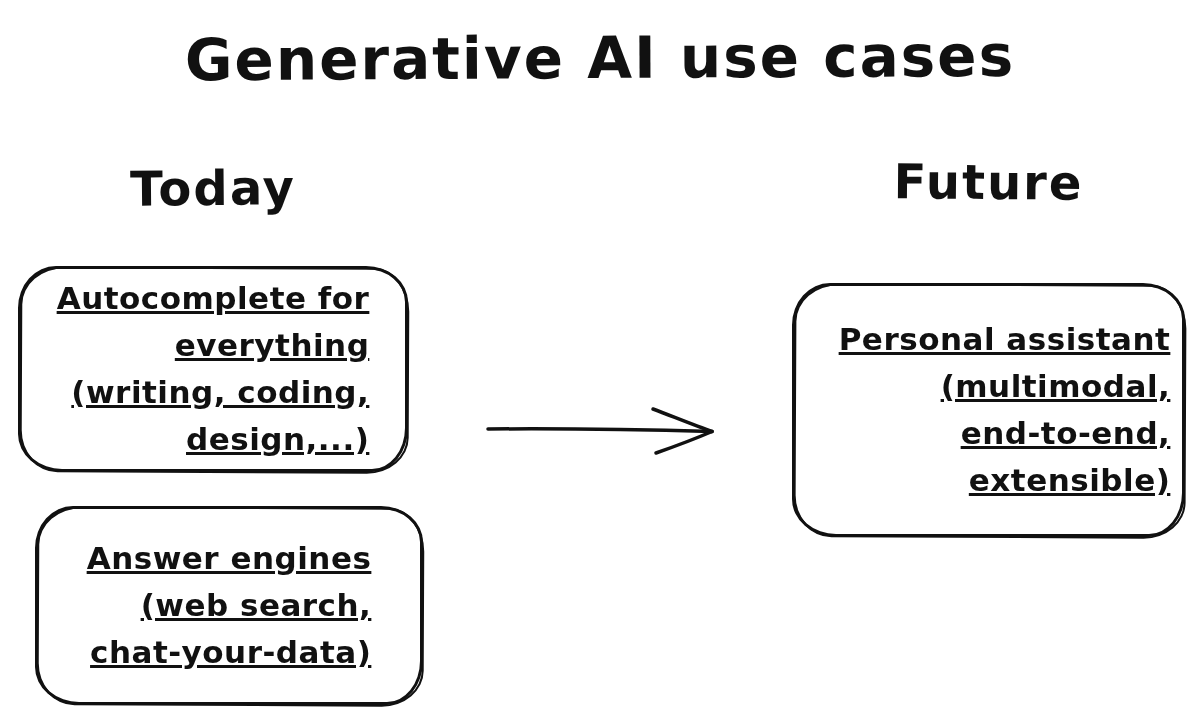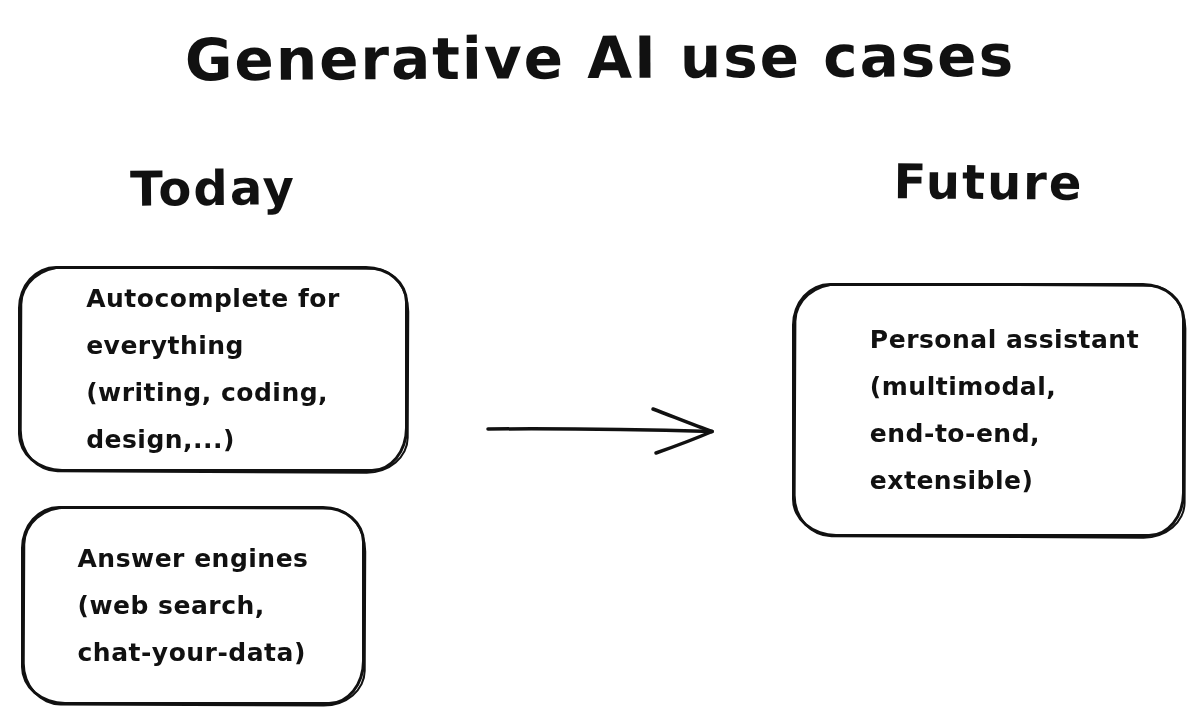--- a/index.html
+++ b/index.html
@@ -56,30 +56,31 @@
     content: "";
     position: absolute;
     inset: -2px -4px -4px -1px;
     border: 2px solid var(--ink);
     border-radius: 44px 36px 42px 38px / 38px 44px 36px 42px;
     transform: rotate(0.25deg);
     pointer-events: none;
   }
   .box-text {
     white-space: pre-line;
-    text-align: left;
-    font-size: 25px;
+    text-align: right;
+    font-size: 31px;
     font-weight: bold;
     line-height: 47px;
     letter-spacing: 0.5px;
     color: var(--ink);
     padding: 0 6px;
+    text-decoration: underline;
   }
   .box-today-1  { left: 18px;  top: 266px; width: 390px; height: 206px; }
-  .box-today-2  { left: 21px;  top: 506px; width: 344px; height: 199px; }
+  .box-today-2  { left: 35px;  top: 506px; width: 388px; height: 199px; }
   .box-future-1 { left: 792px; top: 283px; width: 393px; height: 254px; padding-left: 32px; }
   .box-future-2 { left: 792px; top: 503px; width: 393px; height: 207px; }
 
   .arrow {
     position: absolute;
     left: 482px;
     top: 398px;
     width: 236px;
     height: 64px;
   }

